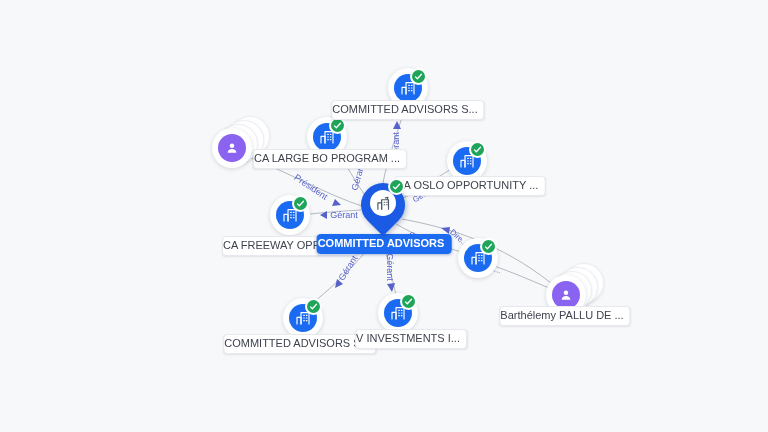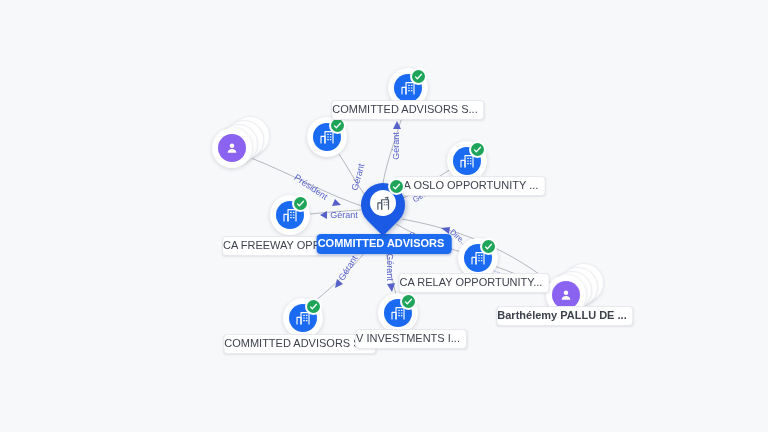--- a/index.html
+++ b/index.html
@@ -125,20 +125,21 @@
           <path d="M9 21V4h12v17"></path>
           <path d="M13 8h1M17 8h1M13 12h1M17 12h1M13 16h1M17 16h1"></path>
         </svg>
     </span>
     <span class="badge">
       <svg width="9" height="9" viewBox="0 0 24 24" fill="none" stroke="#fff" stroke-width="3.4" stroke-linecap="round" stroke-linejoin="round">
           <path d="M4 13l5 5 11-12"></path>
         </svg>
     </span>
   </div>
+  <div class="nlabel" style="left:330px;top:149px;">CA LARGE BO PROGRAM ...</div>
 
   <div class="node company" style="left:467px;top:161px;">
     <span class="ring"></span>
     <span class="disc">
       <svg width="16" height="16" viewBox="0 0 24 24" fill="none" stroke="#fff" stroke-width="1.7" stroke-linecap="round" stroke-linejoin="round">
           <path d="M3 21V11h6v10"></path>
           <path d="M9 21V4h12v17"></path>
           <path d="M13 8h1M17 8h1M13 12h1M17 12h1M13 16h1M17 16h1"></path>
         </svg>
     </span>
@@ -175,21 +176,20 @@
           <path d="M9 21V4h12v17"></path>
           <path d="M13 8h1M17 8h1M13 12h1M17 12h1M13 16h1M17 16h1"></path>
         </svg>
     </span>
     <span class="badge">
       <svg width="9" height="9" viewBox="0 0 24 24" fill="none" stroke="#fff" stroke-width="3.4" stroke-linecap="round" stroke-linejoin="round">
           <path d="M4 13l5 5 11-12"></path>
         </svg>
     </span>
   </div>
-  <div class="nlabel" style="left:474px;top:273px;">CA RELAY OPPORTUNITY...</div>
 
   <div class="node company" style="left:303px;top:318px;">
     <span class="ring"></span>
     <span class="disc">
       <svg width="16" height="16" viewBox="0 0 24 24" fill="none" stroke="#fff" stroke-width="1.7" stroke-linecap="round" stroke-linejoin="round">
           <path d="M3 21V11h6v10"></path>
           <path d="M9 21V4h12v17"></path>
           <path d="M13 8h1M17 8h1M13 12h1M17 12h1M13 16h1M17 16h1"></path>
         </svg>
     </span>
@@ -236,21 +236,21 @@
     <span class="ghost g2"></span>
     <span class="ghost g1"></span>
     <span class="ring"></span>
     <span class="disc">
       <svg width="16" height="16" viewBox="0 0 24 24" fill="#fff">
           <circle cx="12" cy="8.5" r="3.4"></circle>
           <path d="M5.5 19c0-3.6 2.9-5.6 6.5-5.6s6.5 2 6.5 5.6z"></path>
         </svg>
     </span>
   </div>
-  <div class="nlabel" style="left:565px;top:306px;font-weight:bold;">Barthélemy PALLU DE ...</div>
+  <div class="nlabel" style="left:565px;top:306px;">Barthélemy PALLU DE ...</div>
 
   <div class="pin">
     <span class="pin-body"></span>
     <span class="pin-inner">
       <svg width="15" height="15" viewBox="0 0 24 24" fill="none" stroke="#4d5868" stroke-width="1.9" stroke-linecap="round" stroke-linejoin="round">
           <path d="M3 21V11h6v10"></path>
           <path d="M9 21V6h11v15"></path>
           <path d="M13 10h1M17 10h1M13 14h1M17 14h1"></path>
           <path d="M15 3l4-1-1 4"></path>
         </svg>

